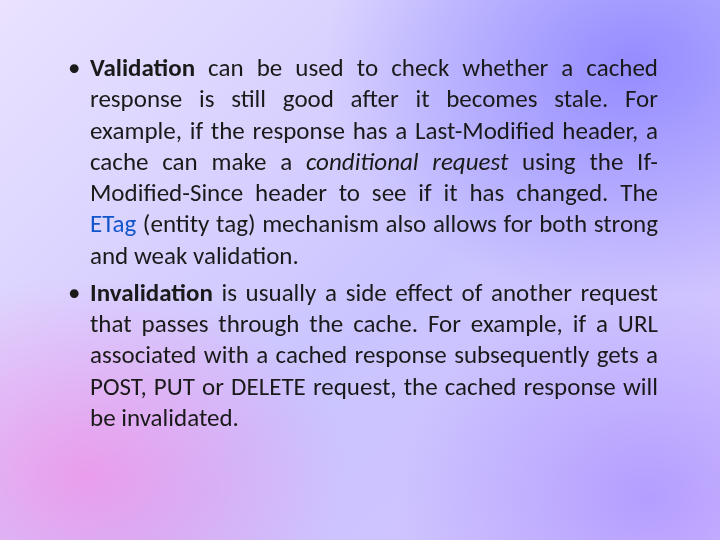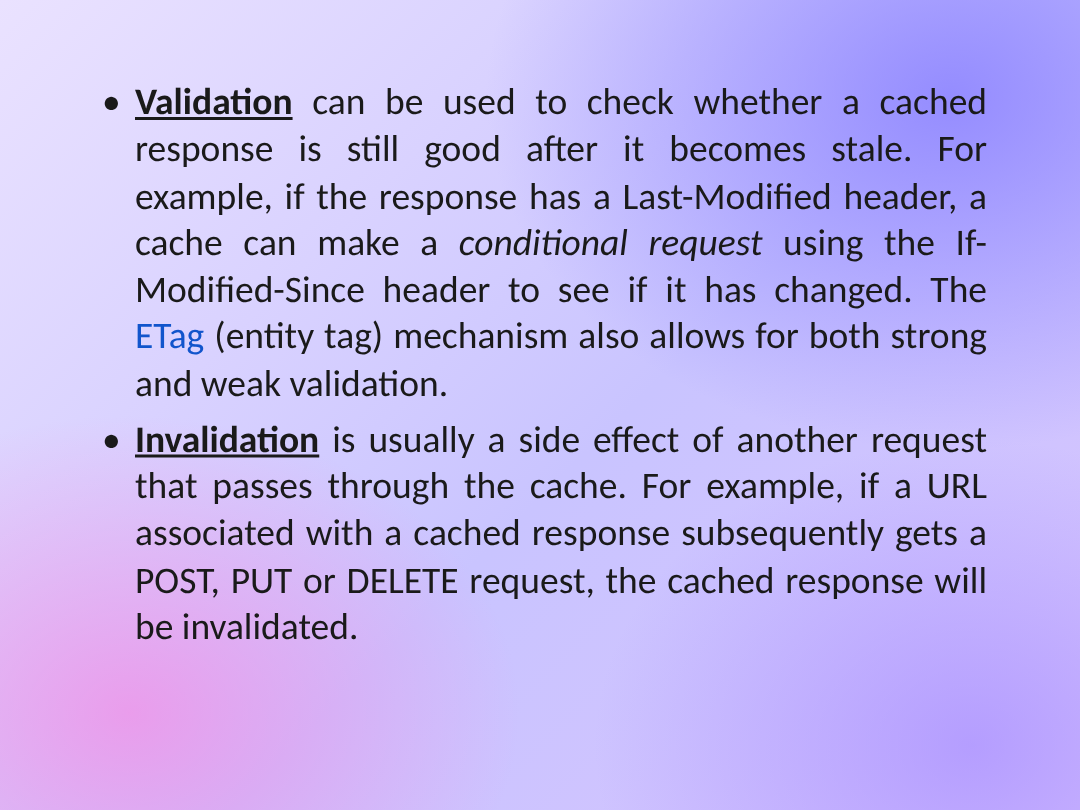--- a/index.html
+++ b/index.html
@@ -40,21 +40,21 @@
   }
   ul.bullets > li::before {
     content: "•";
     position: absolute;
     left: 6px;
     top: 0;
     font-size: 25px;
     line-height: 1.25;
     color: #1a1a1a;
   }
-  .bold { font-weight: 700; text-decoration: underline; }
+  .bold { font-weight: 700; }
   .ital { font-style: italic; }
   .link {
     color: #1155cc;
   }
 </style>
 </head>
 <body>
 
 <div class="slide">
   <ul class="bullets">

